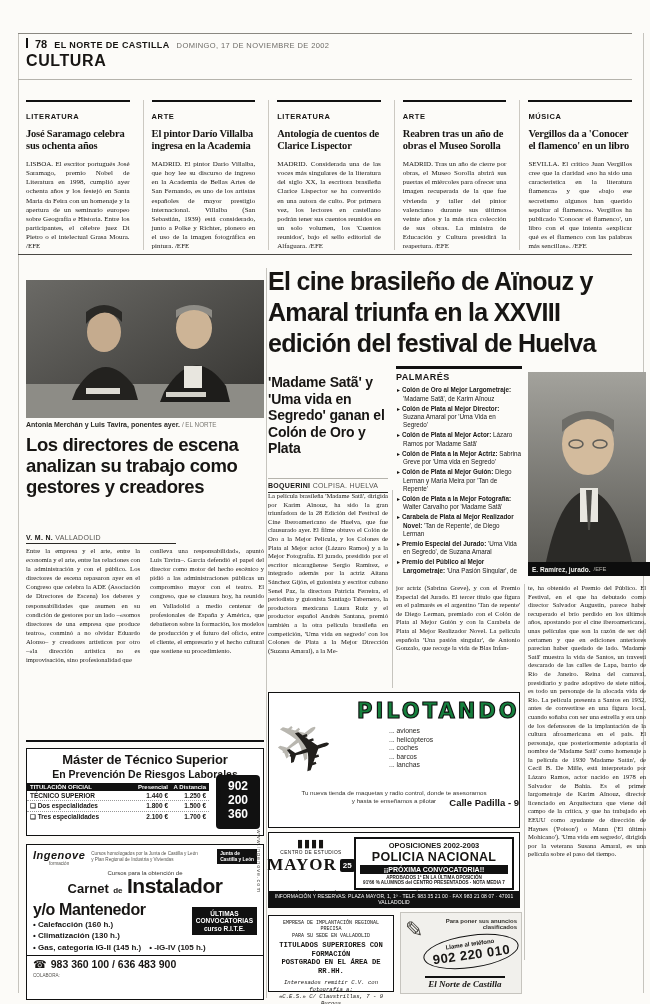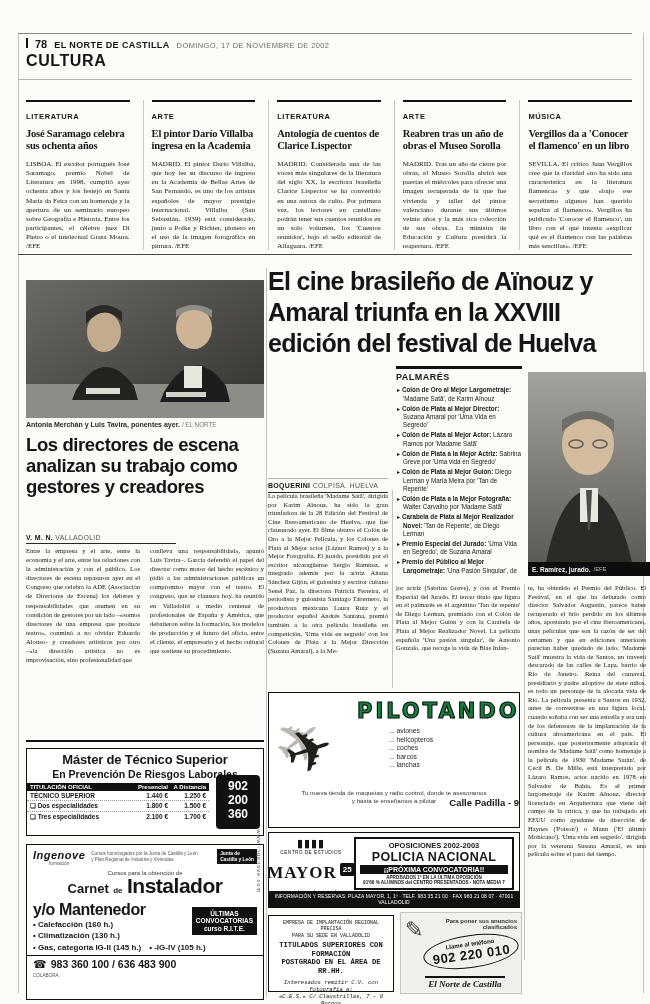--- a/index.html
+++ b/index.html
@@ -86,21 +86,21 @@
   .pil-title{font-family:"DejaVu Sans",sans-serif;font-weight:bold;font-size:21px;letter-spacing:3px;
              color:#15803d;-webkit-text-stroke:1.1px #111;text-shadow:0 0 1px #111;}
   .pil-item{font-size:6.8px;line-height:8.6px;color:#2a2824;}
   .pil-tag{font-size:6.2px;text-align:center;color:#33312d;line-height:7.6px;}
   .pil-addr{font-weight:bold;font-size:9.5px;text-align:center;}
   .plane{font-size:58px;transform:rotate(-18deg);display:inline-block;color:#22201d;}
   .plane-shadow{font-size:58px;transform:rotate(-38deg);display:inline-block;color:#b9b7b0;}
 
   
   .mayor-ces{font-size:4.8px;letter-spacing:.4px;}
-  .mayor-name{font-family:"Liberation Serif",serif;font-weight:bold;font-size:17px;letter-spacing:1px;margin-top:8px;}
+  .mayor-name{font-family:"Liberation Serif",serif;font-weight:bold;font-size:17px;letter-spacing:1px;}
   .mayor-25{background:#111;color:#fff;font-weight:bold;font-size:8px;padding:2px 3px;border-radius:2px;}
   .mayor-box{border:2px solid #111;padding:2px 4px;text-align:center;}
   .mayor-l1{font-weight:bold;font-size:7.5px;}
   .mayor-l2{font-weight:bold;font-size:12.5px;letter-spacing:.3px;}
   .mayor-l3{background:#111;color:#fff;font-weight:bold;font-size:7px;padding:1px 0;margin:1px 0;}
   .mayor-l4{font-size:4.6px;font-weight:bold;line-height:5.4px;}
   .mayor-foot{background:#111;color:#fff;font-size:5px;text-align:center;padding:2px 1px;letter-spacing:.1px;}
 
   
   .tit-small{font-size:5px;text-align:center;line-height:6.4px;}
@@ -278,20 +278,21 @@
     <div style="display:flex;align-items:center;gap:4px;padding:2px 6px;border-top:1px solid #111;margin-top:2px;">
       <span style="font-size:11px;">☎</span>
       <span class="ing-phone">983 360 100 / 636 483 900</span>
     </div>
     <div class="ing-tiny" style="padding:0 6px;">COLABORA:</div>
     <div class="ing-vert">www.ingenove.com</div>
   </div>
 
   <div class="abs ma-head" style="left:268px;top:266px;width:380px;">El cine brasileño de Aïnouz y Amaral triunfa en la XXVIII edición del festival de Huelva</div>
 
+  <div class="abs ma-sub" style="left:268px;top:374px;width:118px;">'Madame Satã' y 'Uma vida en Segredo' ganan el Colón de Oro y Plata</div>
   <div class="abs byline" style="left:268px;top:478px;width:120px;border-top:1px solid #b5b3ac;border-bottom:1px solid #2a2824;padding:3px 0;">
     <span>BOQUERINI</span>
     <span class="place">COLPISA. HUELVA</span>
   </div>
 
   <div class="abs pal clip" style="left:396px;top:366px;width:126px;height:202px;">
     <div class="pal-title">PALMARÉS</div>
     <div class="pal-item"><span class="arr">►</span><span class="lbl">Colón de Oro al Mejor Largometraje:</span> <span>'Madame Satã', de Karim Aïnouz</span></div>
     <div class="pal-item"><span class="arr">►</span><span class="lbl">Colón de Plata al Mejor Director:</span> <span>Suzana Amaral por 'Uma Vida en Segredo'</span></div>
     <div class="pal-item"><span class="arr">►</span><span class="lbl">Colón de Plata al Mejor Actor:</span> <span>Lázaro Ramos por 'Madame Satã'</span></div>

